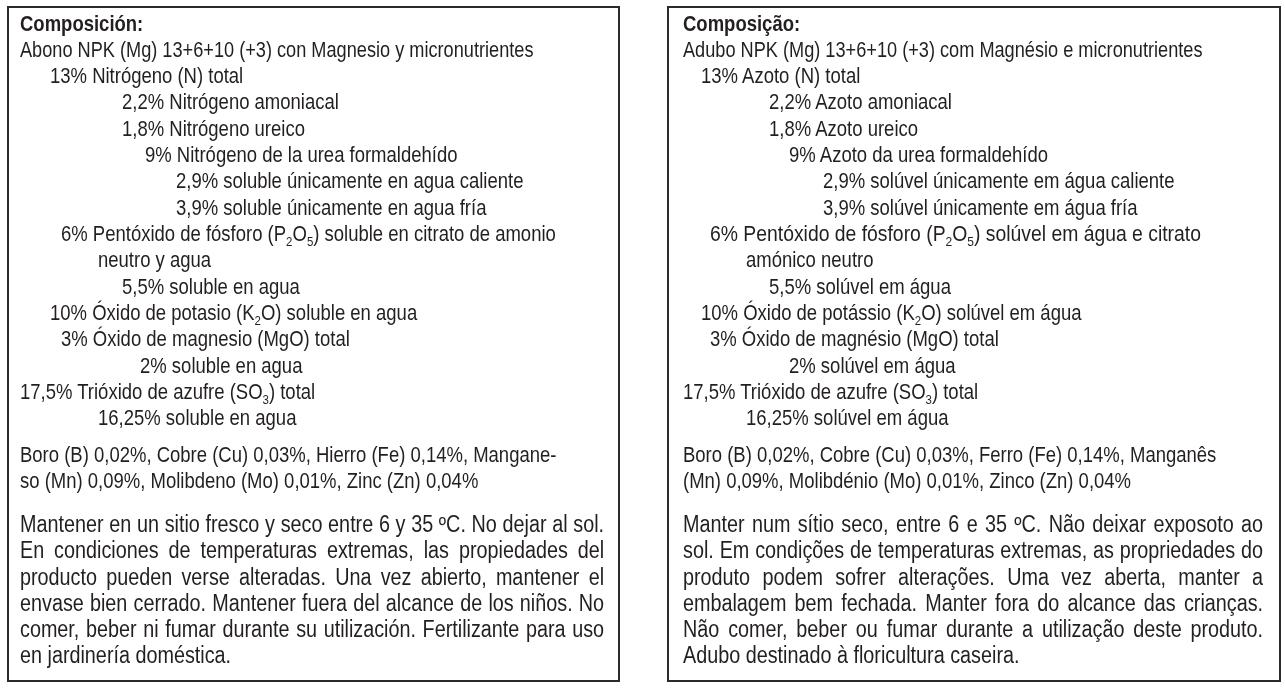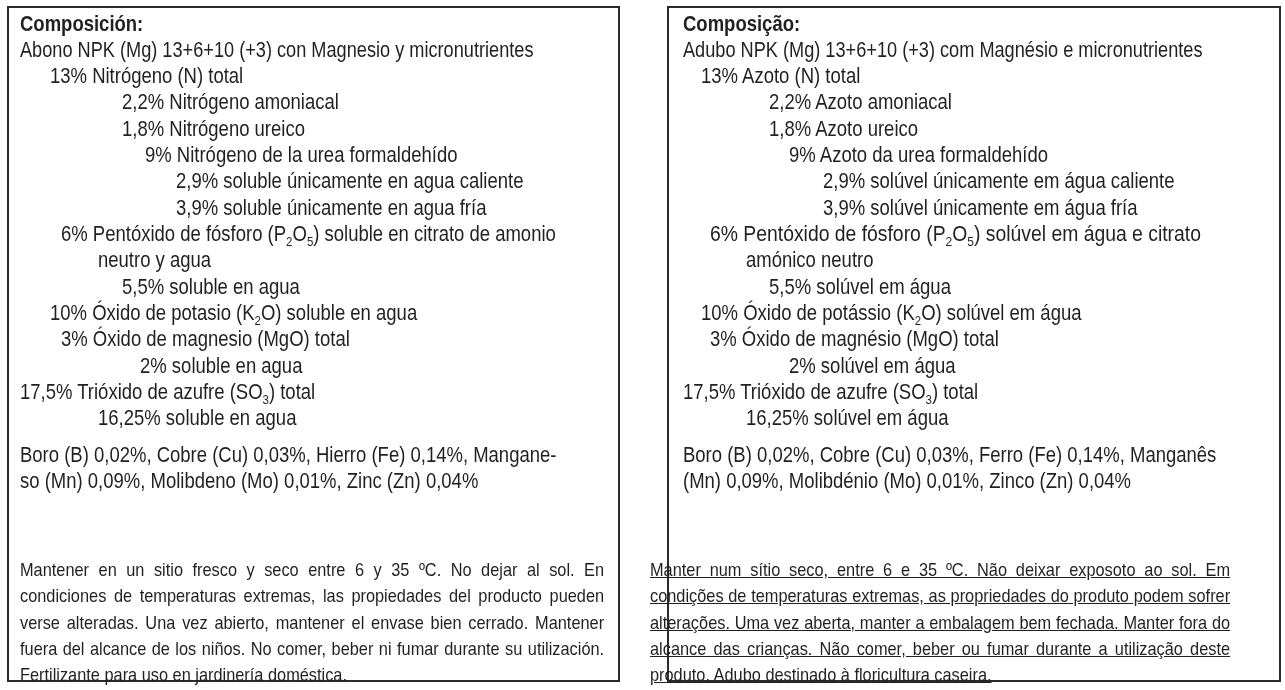--- a/index.html
+++ b/index.html
@@ -6,22 +6,22 @@
   body { width: 1285px; height: 690px; position: relative; overflow: hidden;
          font-family: "Liberation Sans", sans-serif; color: #231f20; }
   .panel { position: absolute; top: 6px; height: 676px; border: 2px solid #2b2b2b;
            box-sizing: border-box; background: #fff; }
   #panel-es { left: 7px; width: 613px; }
   #panel-pt { left: 667px; width: 614px; }
   .line { position: absolute; white-space: nowrap; font-size: 21.5px; line-height: 26px;
           transform: scaleX(0.86); transform-origin: 0 0; }
   .title { font-weight: bold; }
   sub { font-size: 62%; vertical-align: -0.35em; line-height: 0; }
-  .para { position: absolute; font-size: 19px; line-height: 26.3px;
-          text-align: justify; text-align-last: left; margin-top: 46px; }
+  .para { position: absolute; font-size: 23px; line-height: 26.3px;
+          text-align: justify; text-align-last: left; }
   .para-inner { transform: scaleX(0.86); transform-origin: 0 0; width: 116.3%; }
 </style>
 </head>
 <body>
 
 <div class="panel" id="panel-es"></div>
 <div class="line title" style="left:20px;top:11px;">Composición:</div>
 <div class="line" style="left:20px;top:37px;transform:scaleX(0.845);">Abono NPK (Mg) 13+6+10 (+3) con Magnesio y micronutrientes</div>
 <div class="line" style="left:50px;top:63px;">13% Nitrógeno (N) total</div>
 <div class="line" style="left:122px;top:89px;">2,2% Nitrógeno amoniacal</div>
@@ -55,15 +55,15 @@
 <div class="line" style="left:710px;top:221px;transform:scaleX(0.9);"><span>6% Pentóxido de fósforo (P</span><sub>2</sub><span>O</span><sub>5</sub><span>) solúvel em água e citrato</span></div>
 <div class="line" style="left:746px;top:247px;">amónico neutro</div>
 <div class="line" style="left:769px;top:274px;">5,5% solúvel em água</div>
 <div class="line" style="left:701px;top:300px;"><span>10% Óxido de potássio (K</span><sub>2</sub><span>O) solúvel em água</span></div>
 <div class="line" style="left:710px;top:326px;">3% Óxido de magnésio (MgO) total</div>
 <div class="line" style="left:789px;top:353px;">2% solúvel em água</div>
 <div class="line" style="left:683px;top:379px;"><span>17,5% Trióxido de azufre (SO</span><sub>3</sub><span>) total</span></div>
 <div class="line" style="left:746px;top:405px;">16,25% solúvel em água</div>
 <div class="line" style="left:683px;top:442px;">Boro (B) 0,02%, Cobre (Cu) 0,03%, Ferro (Fe) 0,14%, Manganês</div>
 <div class="line" style="left:683px;top:468px;">(Mn) 0,09%, Molibdénio (Mo) 0,01%, Zinco (Zn) 0,04%</div>
-<div class="para" style="left:650px;top:511px;width:580px;text-decoration:underline;">
+<div class="para" style="left:683px;top:511px;width:580px;">
     <div class="para-inner">Manter num sítio seco, entre 6 e 35 ºC. Não deixar exposoto ao sol. Em condições de temperaturas extremas, as propriedades do produto podem sofrer alterações. Uma vez aberta, manter a embalagem bem fechada. Manter fora do alcance das crianças. Não comer, beber ou fumar durante a utilização deste produto. Adubo destinado à floricultura caseira.</div>
   </div>
 
 </body></html>

